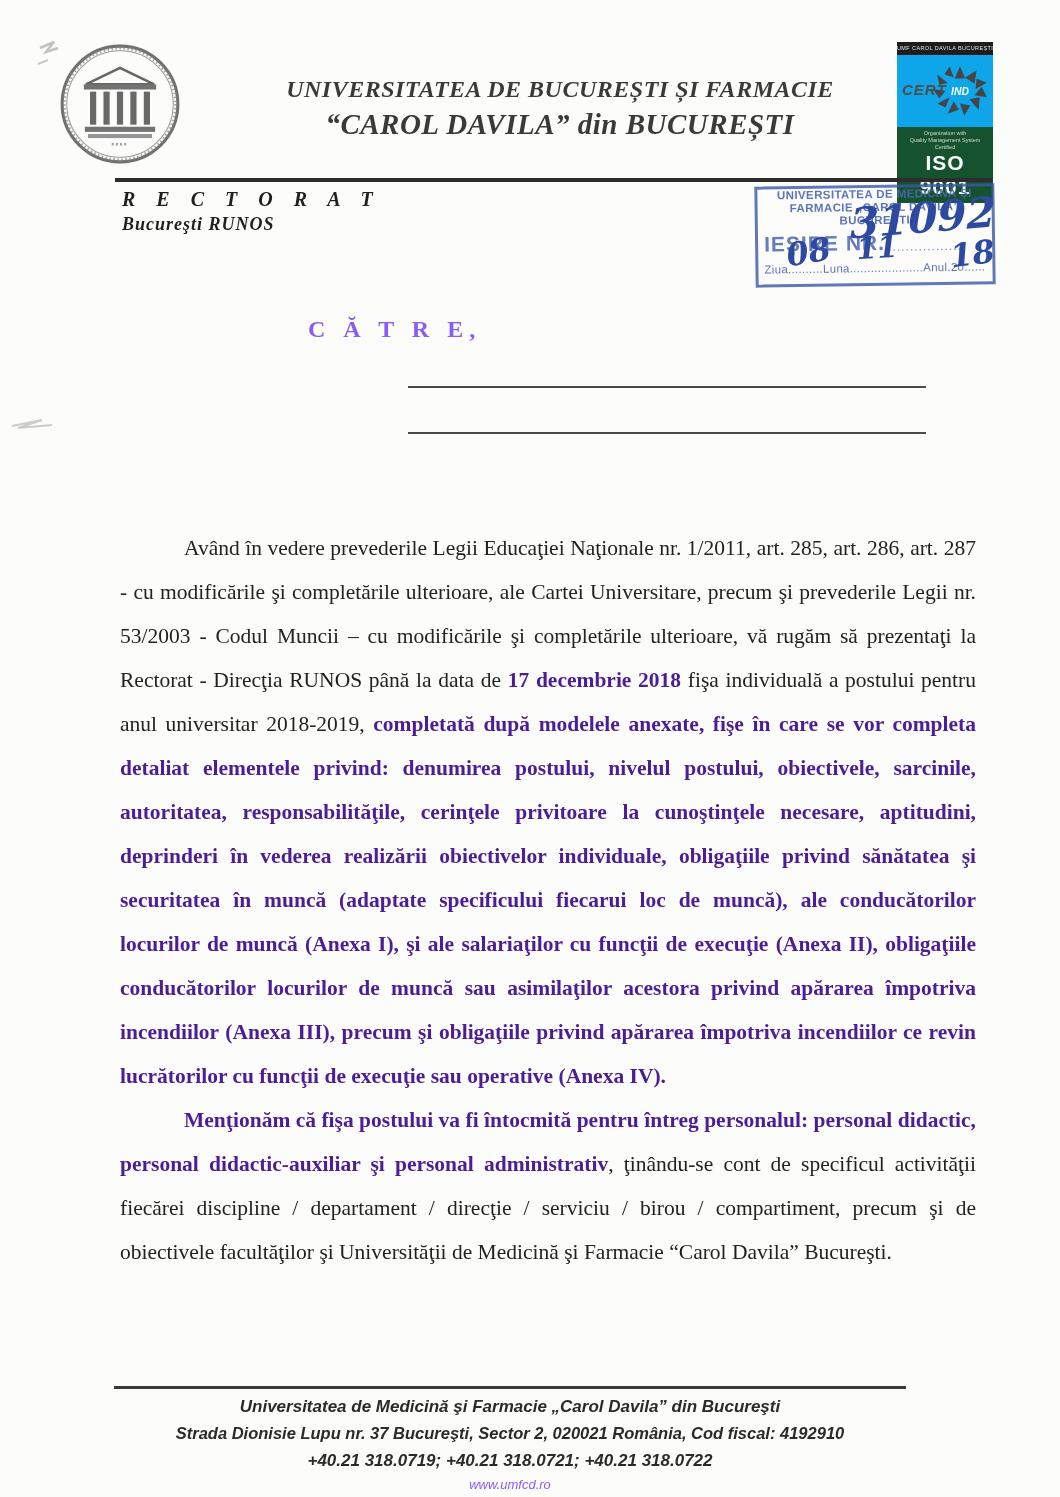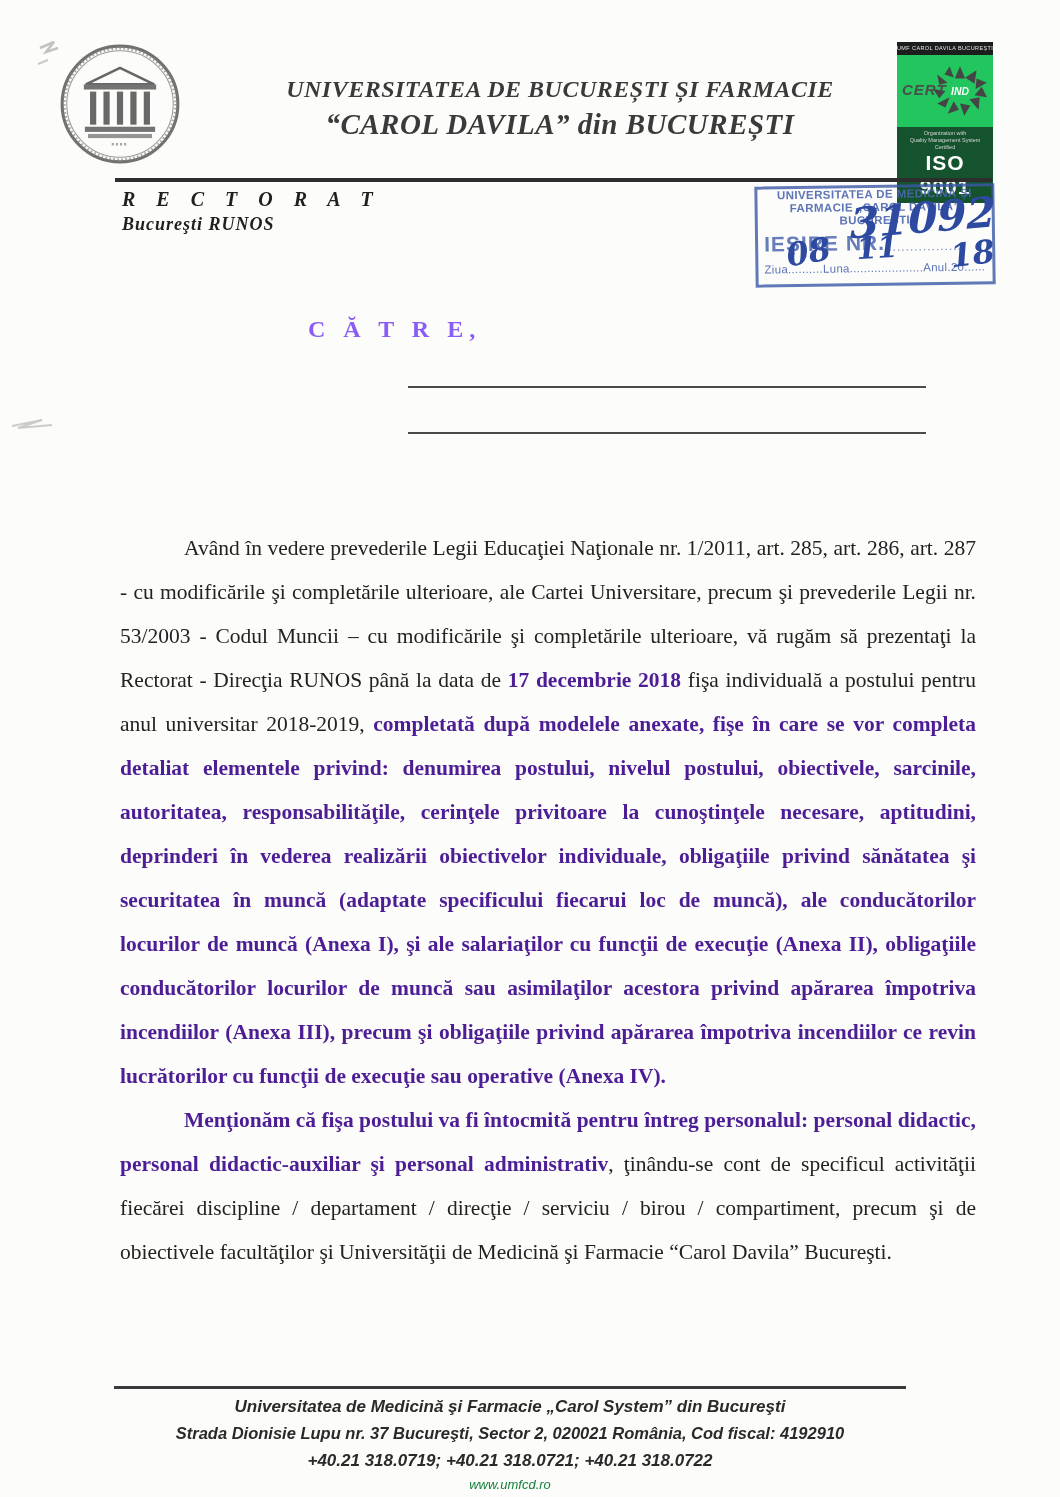--- a/index.html
+++ b/index.html
@@ -16,21 +16,21 @@
   #seal{position:absolute;left:58px;top:42px;width:124px;height:124px;opacity:.88;}
   .header-title{position:absolute;left:210px;top:74px;width:700px;text-align:center;
     font-style:italic;font-weight:600;color:#3a3a3a;letter-spacing:.5px;}
   .header-title .l1{font-size:24px;line-height:30px;}
   .header-title .l2{font-size:29px;line-height:30px;margin-top:5px;}
   
   #iso-badge{position:absolute;left:897px;top:42px;width:96px;
     font-family:"Liberation Sans",sans-serif;}
   #iso-badge .bar-top{background:#1d1d1d;color:#e7e7e7;font-size:5.5px;line-height:13px;
     text-align:center;letter-spacing:.4px;white-space:nowrap;overflow:hidden;}
-  #iso-badge .mid{position:relative;background:#22c55e;height:72px;}
+  #iso-badge .mid{position:relative;background:#0ea5e9;height:72px;}
   #iso-badge .cert-word{position:absolute;left:5px;top:26px;font-size:15px;font-style:italic;
     font-weight:bold;color:#4d4d4d;letter-spacing:1px;}
   #iso-badge .burst{position:absolute;left:34px;top:8px;}
   #iso-badge .bar-bottom{background:#14532d;color:#fff;text-align:center;padding:3px 0 4px;}
   #iso-badge .org{font-size:5.5px;line-height:7px;color:#d6d6d6;}
   #iso-badge .iso{font-size:21px;font-weight:bold;letter-spacing:1px;line-height:24px;}
   
   .rule-top{position:absolute;left:115px;top:178px;width:877px;height:4px;background:#2e2e2e;}
   
   #rectorat{position:absolute;left:122px;top:186px;font-style:italic;font-weight:bold;color:#1f1f1f;}
@@ -60,21 +60,21 @@
     font-size:21.5px;line-height:44px;text-align:justify;color:#222;}
   #body-text p{margin:0;text-indent:64px;}
   .seg-b{font-weight:bold;color:#4c1d95;}
   
   .rule-bottom{position:absolute;left:114px;top:1386px;width:792px;height:3px;background:#3a3a3a;}
   #footer{position:absolute;left:90px;top:1393px;width:840px;text-align:center;
     font-family:"Liberation Sans",sans-serif;font-style:italic;color:#2a2a2a;}
   #footer .f1{font-size:17px;font-weight:bold;line-height:27px;}
   #footer .f2{font-size:16.5px;font-weight:600;line-height:27px;}
   #footer .f3{font-size:17px;font-weight:bold;line-height:27px;}
-  #footer .f4{font-size:13px;font-weight:400;line-height:22px;color:#15803d;}
+  #footer .f4{font-size:13px;font-weight:400;line-height:22px;color:#8b5cf6;}
   
   .stray{position:absolute;opacity:.5;}
 </style>
 </head>
 <body>
 
 <div id="page">
 
   <svg class="stray" style="left:34px;top:38px;" width="40" height="34">
     <path d="M6 10 L20 4 L12 14 L24 10" stroke="#8a8a8a" stroke-width="2.5" fill="none"></path>
@@ -159,19 +159,19 @@
   <div class="blank-line" id="line1"></div>
   <div class="blank-line" id="line2"></div>
 
   <div id="body-text">
     <p><span>Având în vedere prevederile Legii Educaţiei Naţionale nr. 1/2011, art. 285, art. 286, art. 287 - cu modificările şi completările ulterioare, ale Cartei Universitare, precum şi prevederile Legii nr. 53/2003 - Codul Muncii – cu modificările şi completările ulterioare, vă rugăm să prezentaţi la Rectorat - Direcţia RUNOS până la data de </span><span class="seg-b">17 decembrie 2018</span><span> fişa individuală a postului pentru anul universitar 2018-2019, </span><span class="seg-b">completată după modelele anexate, fişe în care se vor completa detaliat elementele privind: denumirea postului, nivelul postului, obiectivele, sarcinile, autoritatea, responsabilităţile, cerinţele privitoare la cunoştinţele necesare, aptitudini, deprinderi în vederea realizării obiectivelor individuale, obligaţiile privind sănătatea şi securitatea în muncă (adaptate specificului fiecarui loc de muncă), ale conducătorilor locurilor de muncă (Anexa I), şi ale salariaţilor cu funcţii de execuţie (Anexa II), obligaţiile conducătorilor locurilor de muncă sau asimilaţilor acestora privind apărarea împotriva incendiilor (Anexa III), precum şi obligaţiile privind apărarea împotriva incendiilor ce revin lucrătorilor cu funcţii de execuţie sau operative (Anexa IV).</span></p>
     <p><span class="seg-b">Menţionăm că fişa postului va fi întocmită pentru întreg personalul: personal didactic, personal didactic-auxiliar şi personal administrativ</span><span>, ţinându-se cont de specificul activităţii fiecărei discipline / departament / direcţie / serviciu / birou / compartiment, precum şi de obiectivele facultăţilor şi Universităţii de Medicină şi Farmacie “Carol Davila” Bucureşti.</span></p>
   </div>
 
   <div class="rule-bottom"></div>
   <div id="footer">
-    <div class="f1">Universitatea de Medicină şi Farmacie „Carol System” din Bucureşti</div>
+    <div class="f1">Universitatea de Medicină şi Farmacie „Carol Davila” din Bucureşti</div>
     <div class="f2">Strada Dionisie Lupu nr. 37 Bucureşti, Sector 2, 020021 România, Cod fiscal: 4192910</div>
     <div class="f3">+40.21 318.0719; +40.21 318.0721; +40.21 318.0722</div>
     <div class="f4">www.umfcd.ro</div>
   </div>
 
 </div>
 
 </body></html>

